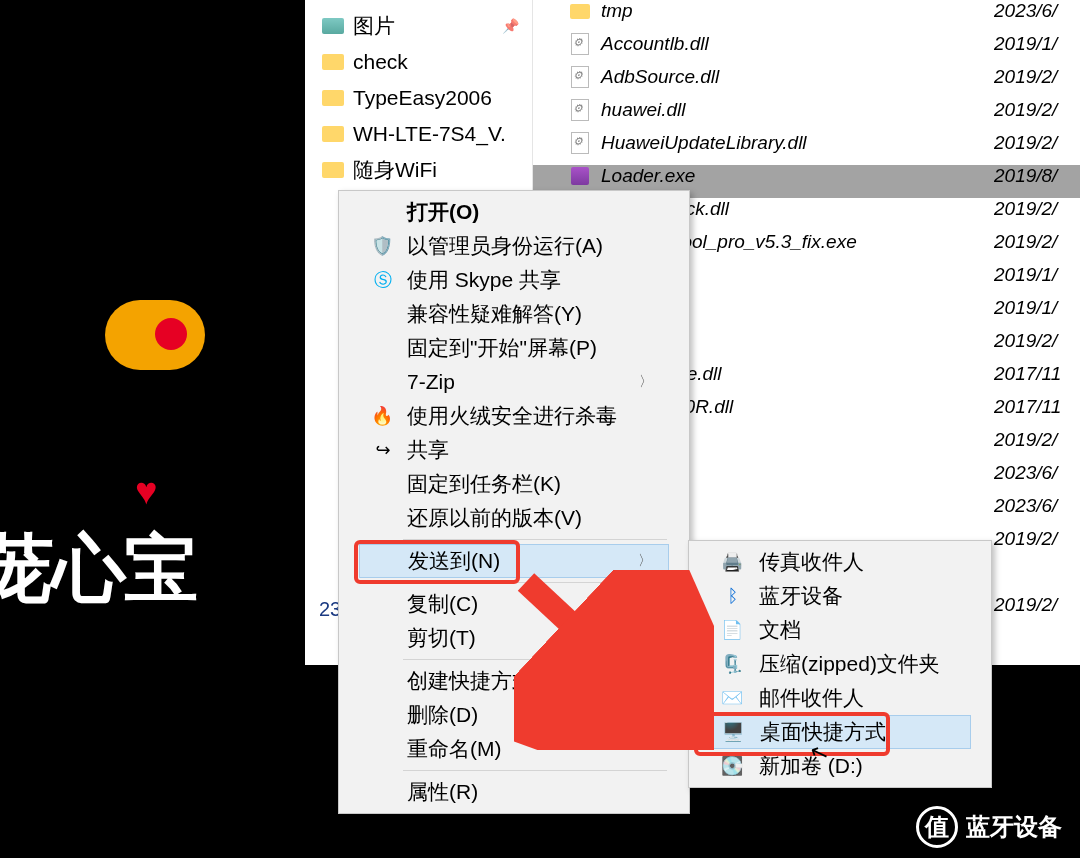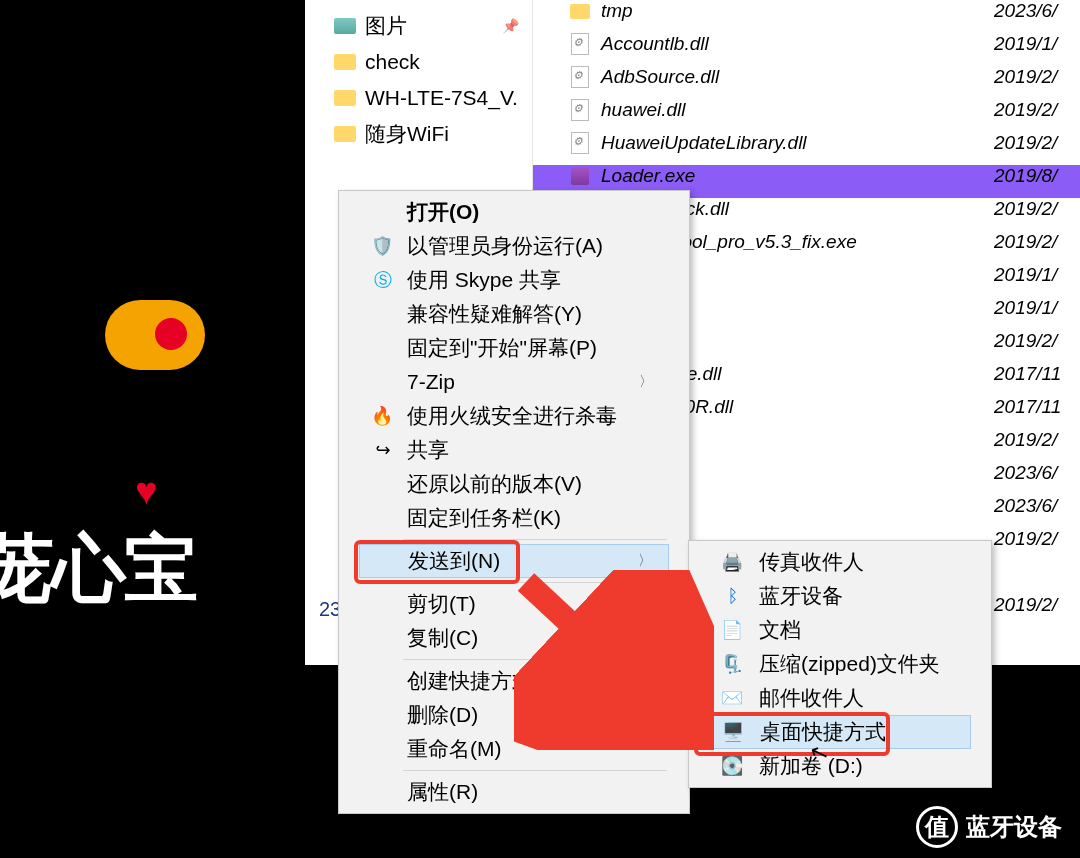--- a/index.html
+++ b/index.html
@@ -8,30 +8,30 @@
 
 .logo-layer { position: absolute; left: 0; top: 0; width: 305px; height: 100%; background: #000; }
 .heart { position: absolute; left: 135px; top: 470px; color: #e60023; font-size: 38px; }
 .logo-text { position: absolute; left: -20px; top: 520px; color: #fff; font-size: 74px; font-weight: 900; letter-spacing: -2px; font-family: "Microsoft YaHei", sans-serif; }
 .logo-eye { position: absolute; left: 105px; top: 300px; width: 100px; height: 70px; background: #f4a300; border-radius: 50px; }
 .pupil { position: absolute; left: 50px; top: 18px; width: 32px; height: 32px; background: #e60023; border-radius: 50%; }
 
 
 .explorer { position: absolute; left: 305px; top: 0; right: 0; height: 665px; background: #fff; display: flex; }
 .sidebar { width: 228px; background: #fff; border-right: 1px solid #e5e5e5; padding-top: 8px; }
-.sidebar-item { height: 36px; display: flex; align-items: center; padding-left: 28px; font-size: 21px; color: #000; }
+.sidebar-item { height: 36px; display: flex; align-items: center; padding-left: 16px; font-size: 21px; color: #000; }
 .sidebar-item.pinned::after { content: '📌'; font-size: 14px; margin-left: auto; margin-right: 12px; opacity: 0.7; }
 .folder-ic { width: 24px; height: 20px; margin-right: 8px; display: inline-flex; align-items: center; justify-content: center; }
 .folder-ic.yellow::before { content: ''; display: block; width: 22px; height: 16px; background: #ffd76a; border-radius: 2px; }
 .folder-ic.pic::before { content: ''; display: block; width: 22px; height: 16px; background: linear-gradient(#7ec9c3, #59a9a0); border-radius: 2px; }
 .count { position: absolute; left: 307px; top: 592px; font-size: 20px; color: #1b3a82; padding: 6px; margin-left: 6px; }
 
 .filepane { flex: 1; background: #fff; position: relative; }
 .filerow { height: 33px; display: flex; align-items: flex-start; font-size: 19px; color: #000; font-style: italic; }
-.filerow.sel { background: #8b5cf6; gap: 45px; }
+.filerow.sel { background: #a3a3a3; gap: 45px; }
 .fname { flex: 1; display: flex; align-items: center; padding-left: 36px; position: relative; }
 .fdate { width: 86px; text-align: left; white-space: nowrap; overflow: hidden; }
 .file-ic { width: 22px; height: 22px; margin-right: 10px; display: inline-flex; align-items: center; justify-content: center; position: relative; }
 .file-ic.folder::before { content: ''; display: block; width: 20px; height: 15px; background: #ffd76a; border-radius: 2px; }
 .file-ic.dll::before { content: ''; display: block; width: 16px; height: 20px; background: #fff; border: 1px solid #bbb; }
 .file-ic.dll::after { content: '⚙'; position: absolute; left: 4px; top: 3px; font-size: 11px; color: #888; }
 .file-ic.exe::before { content: ''; display: block; width: 18px; height: 18px; background: linear-gradient(#a952c8, #7d3aa0); border-radius: 2px; }
 
 
 .ctxmenu { position: absolute; background: #f2f2f2; border: 1px solid #c8c8c8; box-shadow: 3px 3px 6px rgba(0,0,0,0.25); padding: 4px 20px; }
@@ -79,20 +79,24 @@
       <div class="sidebar-item pinned">
         <span class="folder-ic pic"></span>
         <span>图片</span>
       </div>
       <div class="sidebar-item">
         <span class="folder-ic yellow"></span>
         <span>check</span>
       </div>
       <div class="sidebar-item">
         <span class="folder-ic yellow"></span>
+        <span>TypeEasy2006</span>
+      </div>
+      <div class="sidebar-item">
+        <span class="folder-ic yellow"></span>
         <span>WH-LTE-7S4_V.</span>
       </div>
       <div class="sidebar-item">
         <span class="folder-ic yellow"></span>
         <span>随身WiFi</span>
       </div>
     </div>
   <div class="filepane" id="filepane">
       <div class="filerow">
         <div class="fname">
@@ -246,36 +250,36 @@
     </div>
   <div class="ctx-item">
       <span class="ctx-ic" style="color:#f38b1e">🔥</span>
       <span>使用火绒安全进行杀毒</span>
     </div>
   <div class="ctx-item">
       <span class="ctx-ic">↪</span>
       <span>共享</span>
     </div>
   <div class="ctx-item">
+      <span>固定到任务栏(K)</span>
+    </div>
+  <div class="ctx-item">
       <span>还原以前的版本(V)</span>
-    </div>
-  <div class="ctx-item">
-      <span>固定到任务栏(K)</span>
     </div>
   <div class="ctx-sep"></div>
   <div class="ctx-item hover">
       <span>发送到(N)</span>
       <span class="ctx-arrow">〉</span>
     </div>
   <div class="ctx-sep"></div>
   <div class="ctx-item">
+      <span>复制(C)</span>
+    </div>
+  <div class="ctx-item">
       <span>剪切(T)</span>
-    </div>
-  <div class="ctx-item">
-      <span>复制(C)</span>
     </div>
   <div class="ctx-sep"></div>
   <div class="ctx-item">
       <span>创建快捷方式(S)</span>
     </div>
   <div class="ctx-item">
       <span>删除(D)</span>
     </div>
   <div class="ctx-item">
       <span>重命名(M)</span>

